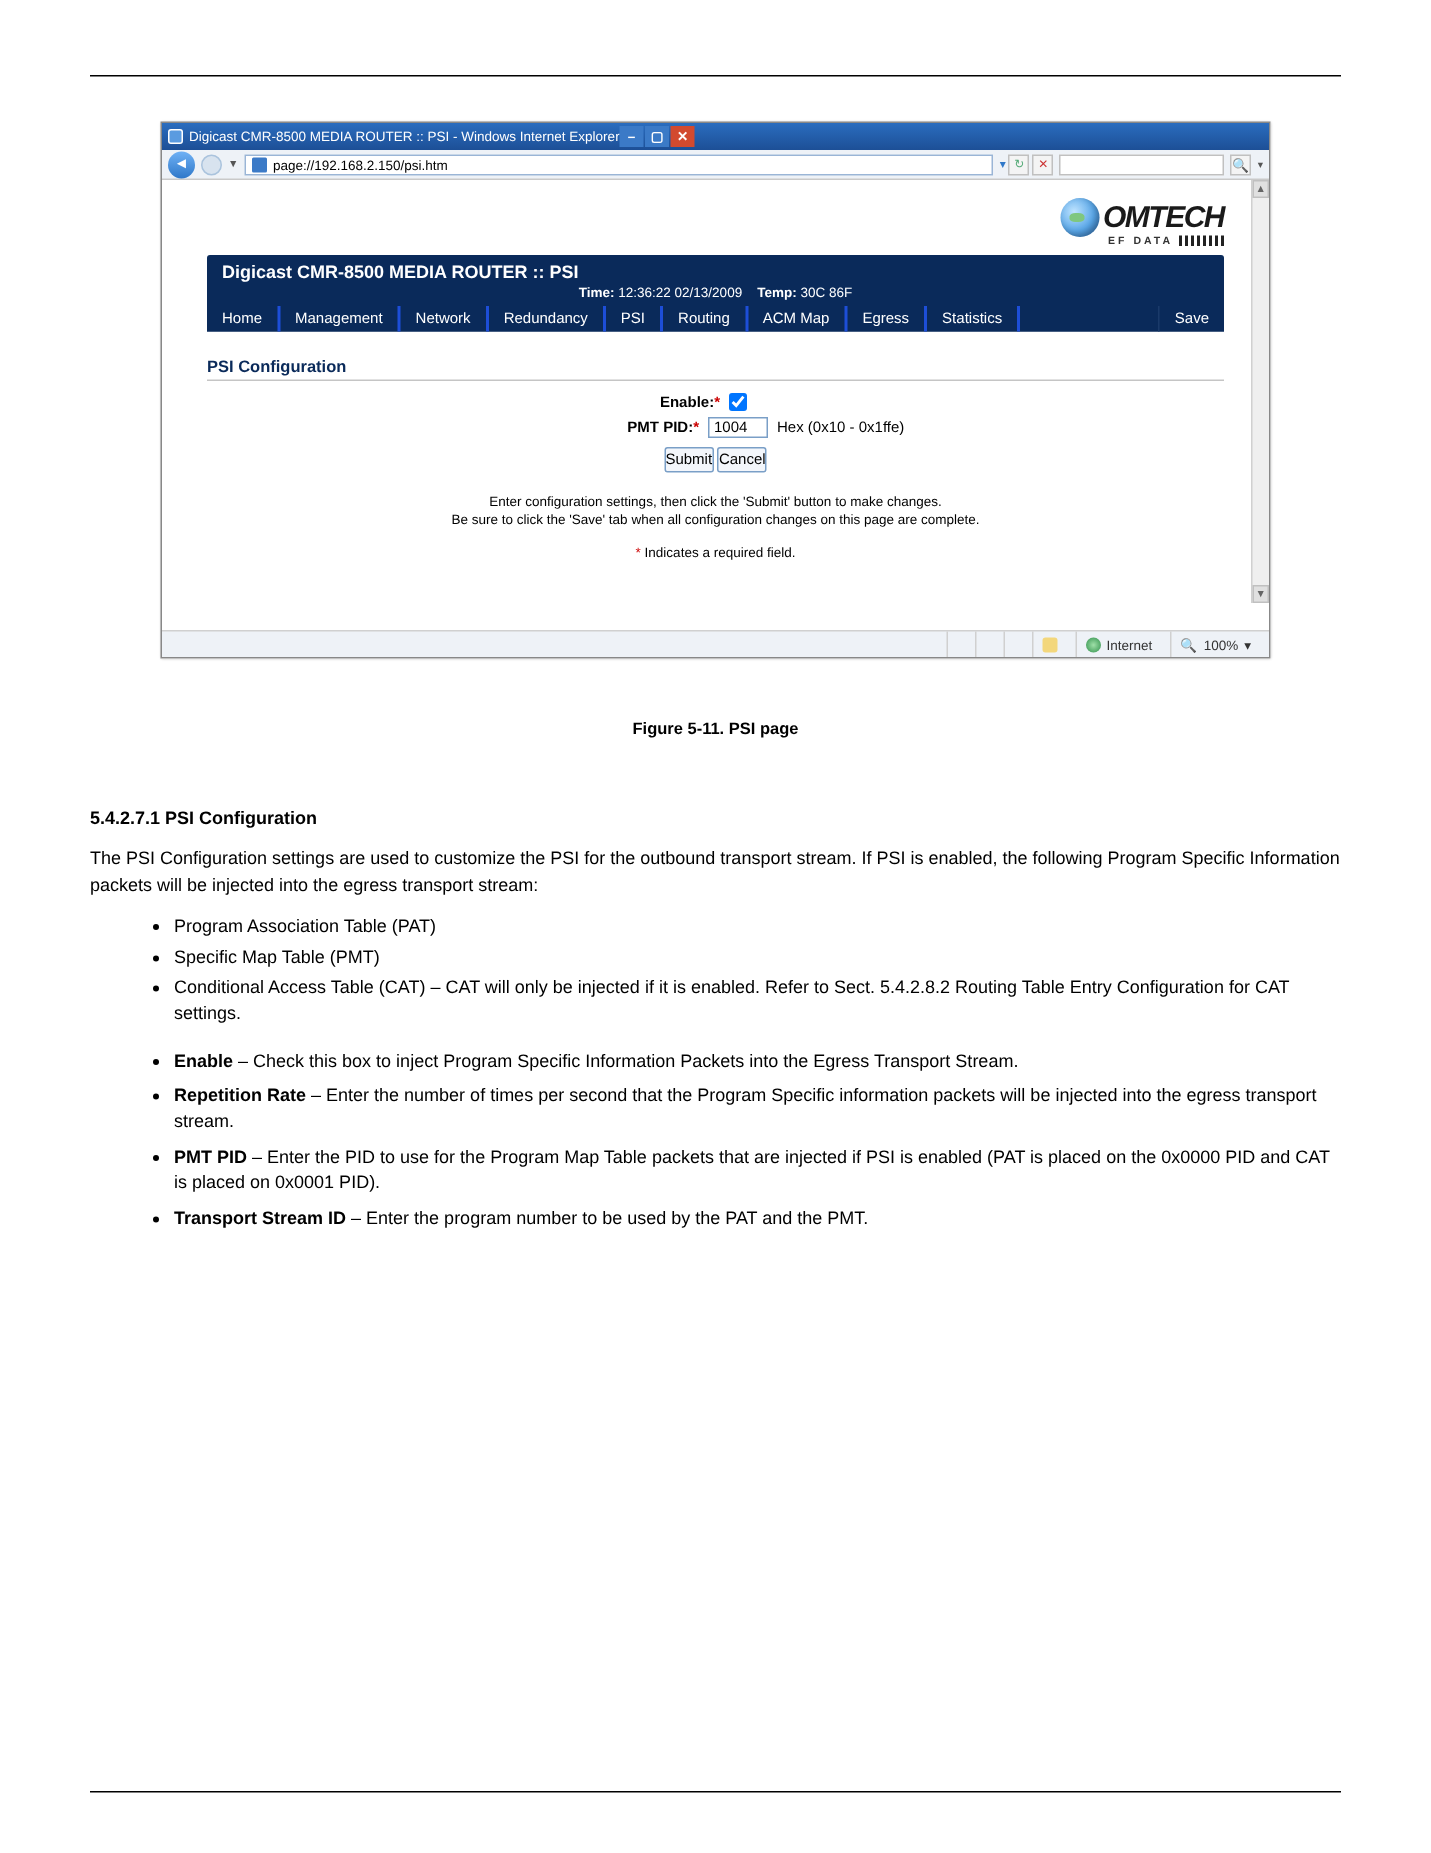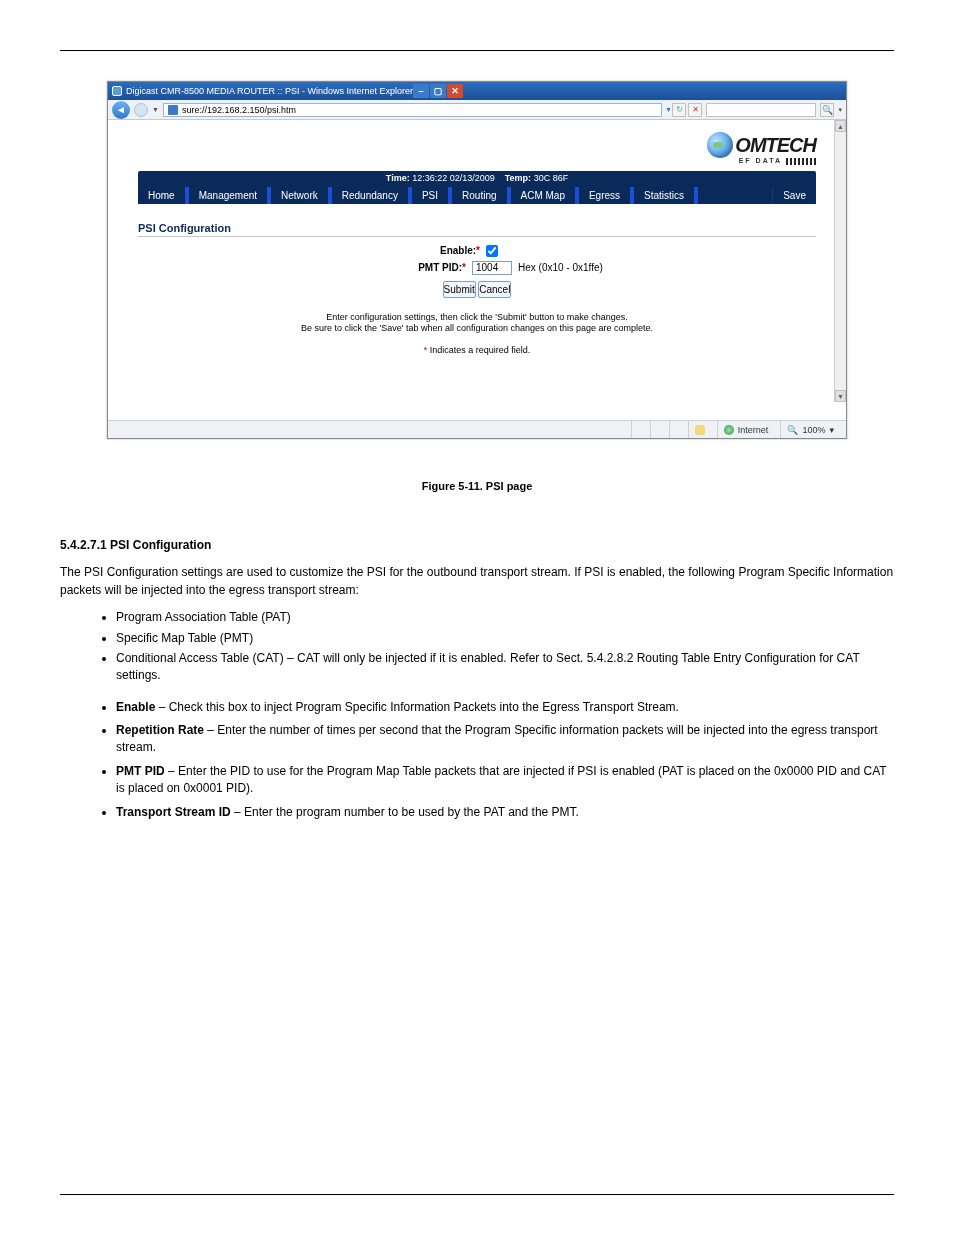--- a/index.html
+++ b/index.html
@@ -45,21 +45,21 @@
   .logo-globe::after { content:""; position:absolute; width:10px; height:6px; background:#7fc77f; top:10px; left:6px; border-radius:40%; }
   .logo-text { font-family: "Arial Black", Arial, sans-serif; font-weight: 900; font-style: italic; font-size: 20px; letter-spacing: -1px; color: #1a1a1a; }
   .logo-sub { font-size: 7px; letter-spacing: 2px; color: #333; font-weight: bold; margin-top: -3px; margin-left: 28px; }
   .logo-bars { display:inline-block; width: 30px; height: 7px; background: repeating-linear-gradient(90deg,#222 0 2px,#fff 2px 4px); vertical-align: middle; margin-left: 4px; }
 
   .blue-band { background: #0a2a5a; color: #fff; border-radius: 2px 2px 0 0; }
   .band-title { font-weight: bold; font-size: 12px; padding: 4px 10px 0 10px; }
   .band-meta { text-align: center; font-size: 9px; padding: 2px 0 4px 0; }
   .band-meta b { font-weight: bold; }
   .tabs { display: flex; background: #0a2a5a; }
-  .tab { flex: none; padding: 3px 10px; font-size: 10px; color: #fff; border-right: 4px solid #1d4ed8; cursor: pointer; }
+  .tab { flex: none; padding: 3px 10px; font-size: 10px; color: #fff; border-right: 2px solid #1d4ed8; cursor: pointer; }
   .tab.save { margin-left: auto; border-right: none; border-left: 1px solid #1a3a6a; }
   .psi-sec { margin-top: 18px; }
   .psi-heading { color: #0a2a5a; font-weight: bold; font-size: 11px; border-bottom: 1px solid #c5c5c5; padding-bottom: 2px; margin: 0 0 8px 0; }
   .form-row { display: flex; align-items: center; justify-content: center; gap: 6px; margin: 4px 0; font-size: 10px; }
   .form-label { width: 180px; text-align: right; font-weight: bold; color: #000; }
   .req { color: #c00; }
   .form-input { border: 1px solid #7a9fc7; height: 14px; padding: 0 3px; font-size: 10px; }
   .hint { color: #000; font-size: 10px; width: 150px; text-align: left; }
   .chk { width: 12px; height: 12px; }
   .btn-row { text-align: center; margin-top: 6px; }
@@ -96,21 +96,21 @@
       <div class="win-btn win-max">▢</div>
       <div class="win-btn win-close">✕</div>
     </div>
   </div>
   <div class="addrbar">
     <div class="nav-circle">◄</div>
     <div class="nav-circle2"></div>
     <span class="dropdown-caret">▼</span>
     <div class="url-input">
       <span class="ie-favicon"></span>
-      <span>sure://192.168.2.150/psi.htm</span>
+      <span>page://192.168.2.150/psi.htm</span>
     </div>
     <div class="url-ctrl">
       <span class="url-go">▾</span>
       <div class="url-btn">↻</div>
       <div class="url-btn" style="color:#c33;">✕</div>
     </div>
     <div class="search-box"></div>
     <div class="search-mag">🔍</div>
     <span class="dropdown-caret">▾</span>
   </div>
@@ -119,20 +119,21 @@
     <div class="page-body">
       <div class="logo-wrap">
         <div class="logo">
           <div class="logo-globe"></div>
           <span class="logo-text">OMTECH</span>
         </div>
         <div class="logo-sub"><span>EF DATA</span><span class="logo-bars"></span></div>
       </div>
 
       <div class="blue-band">
+        <div class="band-title">Digicast CMR-8500 MEDIA ROUTER :: PSI</div>
         <div class="band-meta">
           <b>Time:</b>
           <span>12:36:22 02/13/2009</span>
           &nbsp;&nbsp;
           <b>Temp:</b>
           <span>30C 86F</span>
         </div>
         <div class="tabs">
           <div class="tab">Home</div>
           <div class="tab">Management</div>

